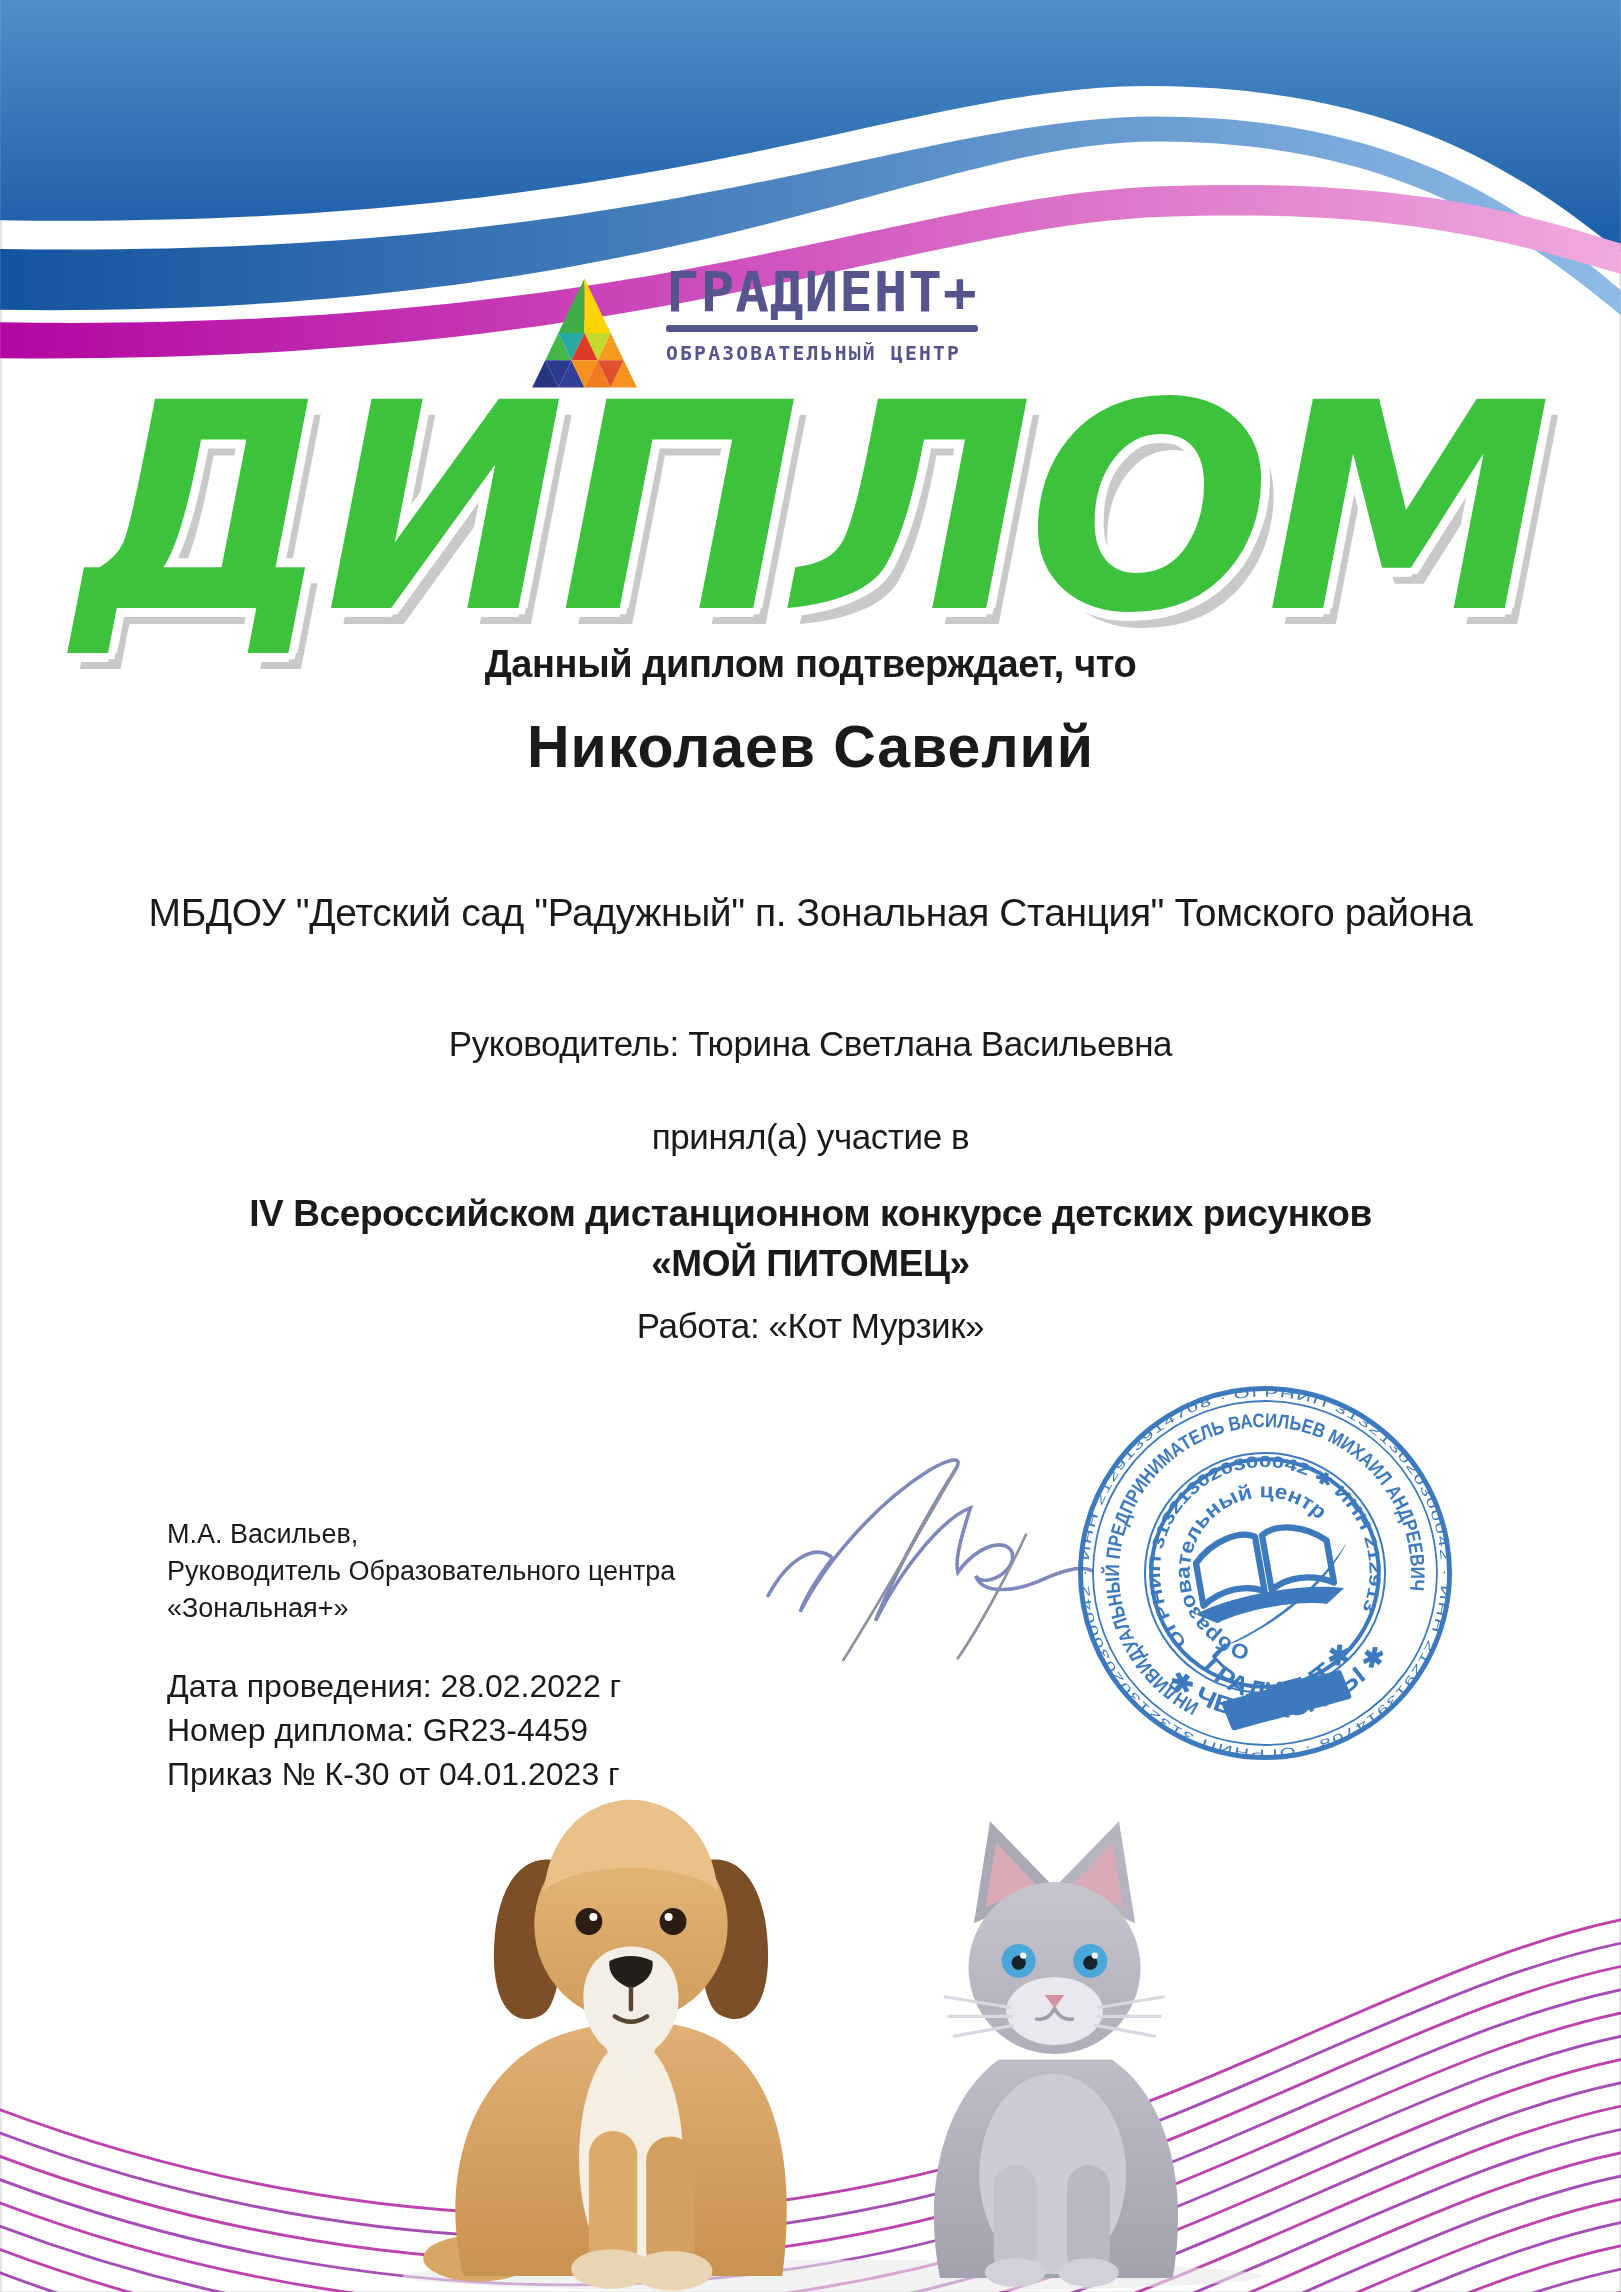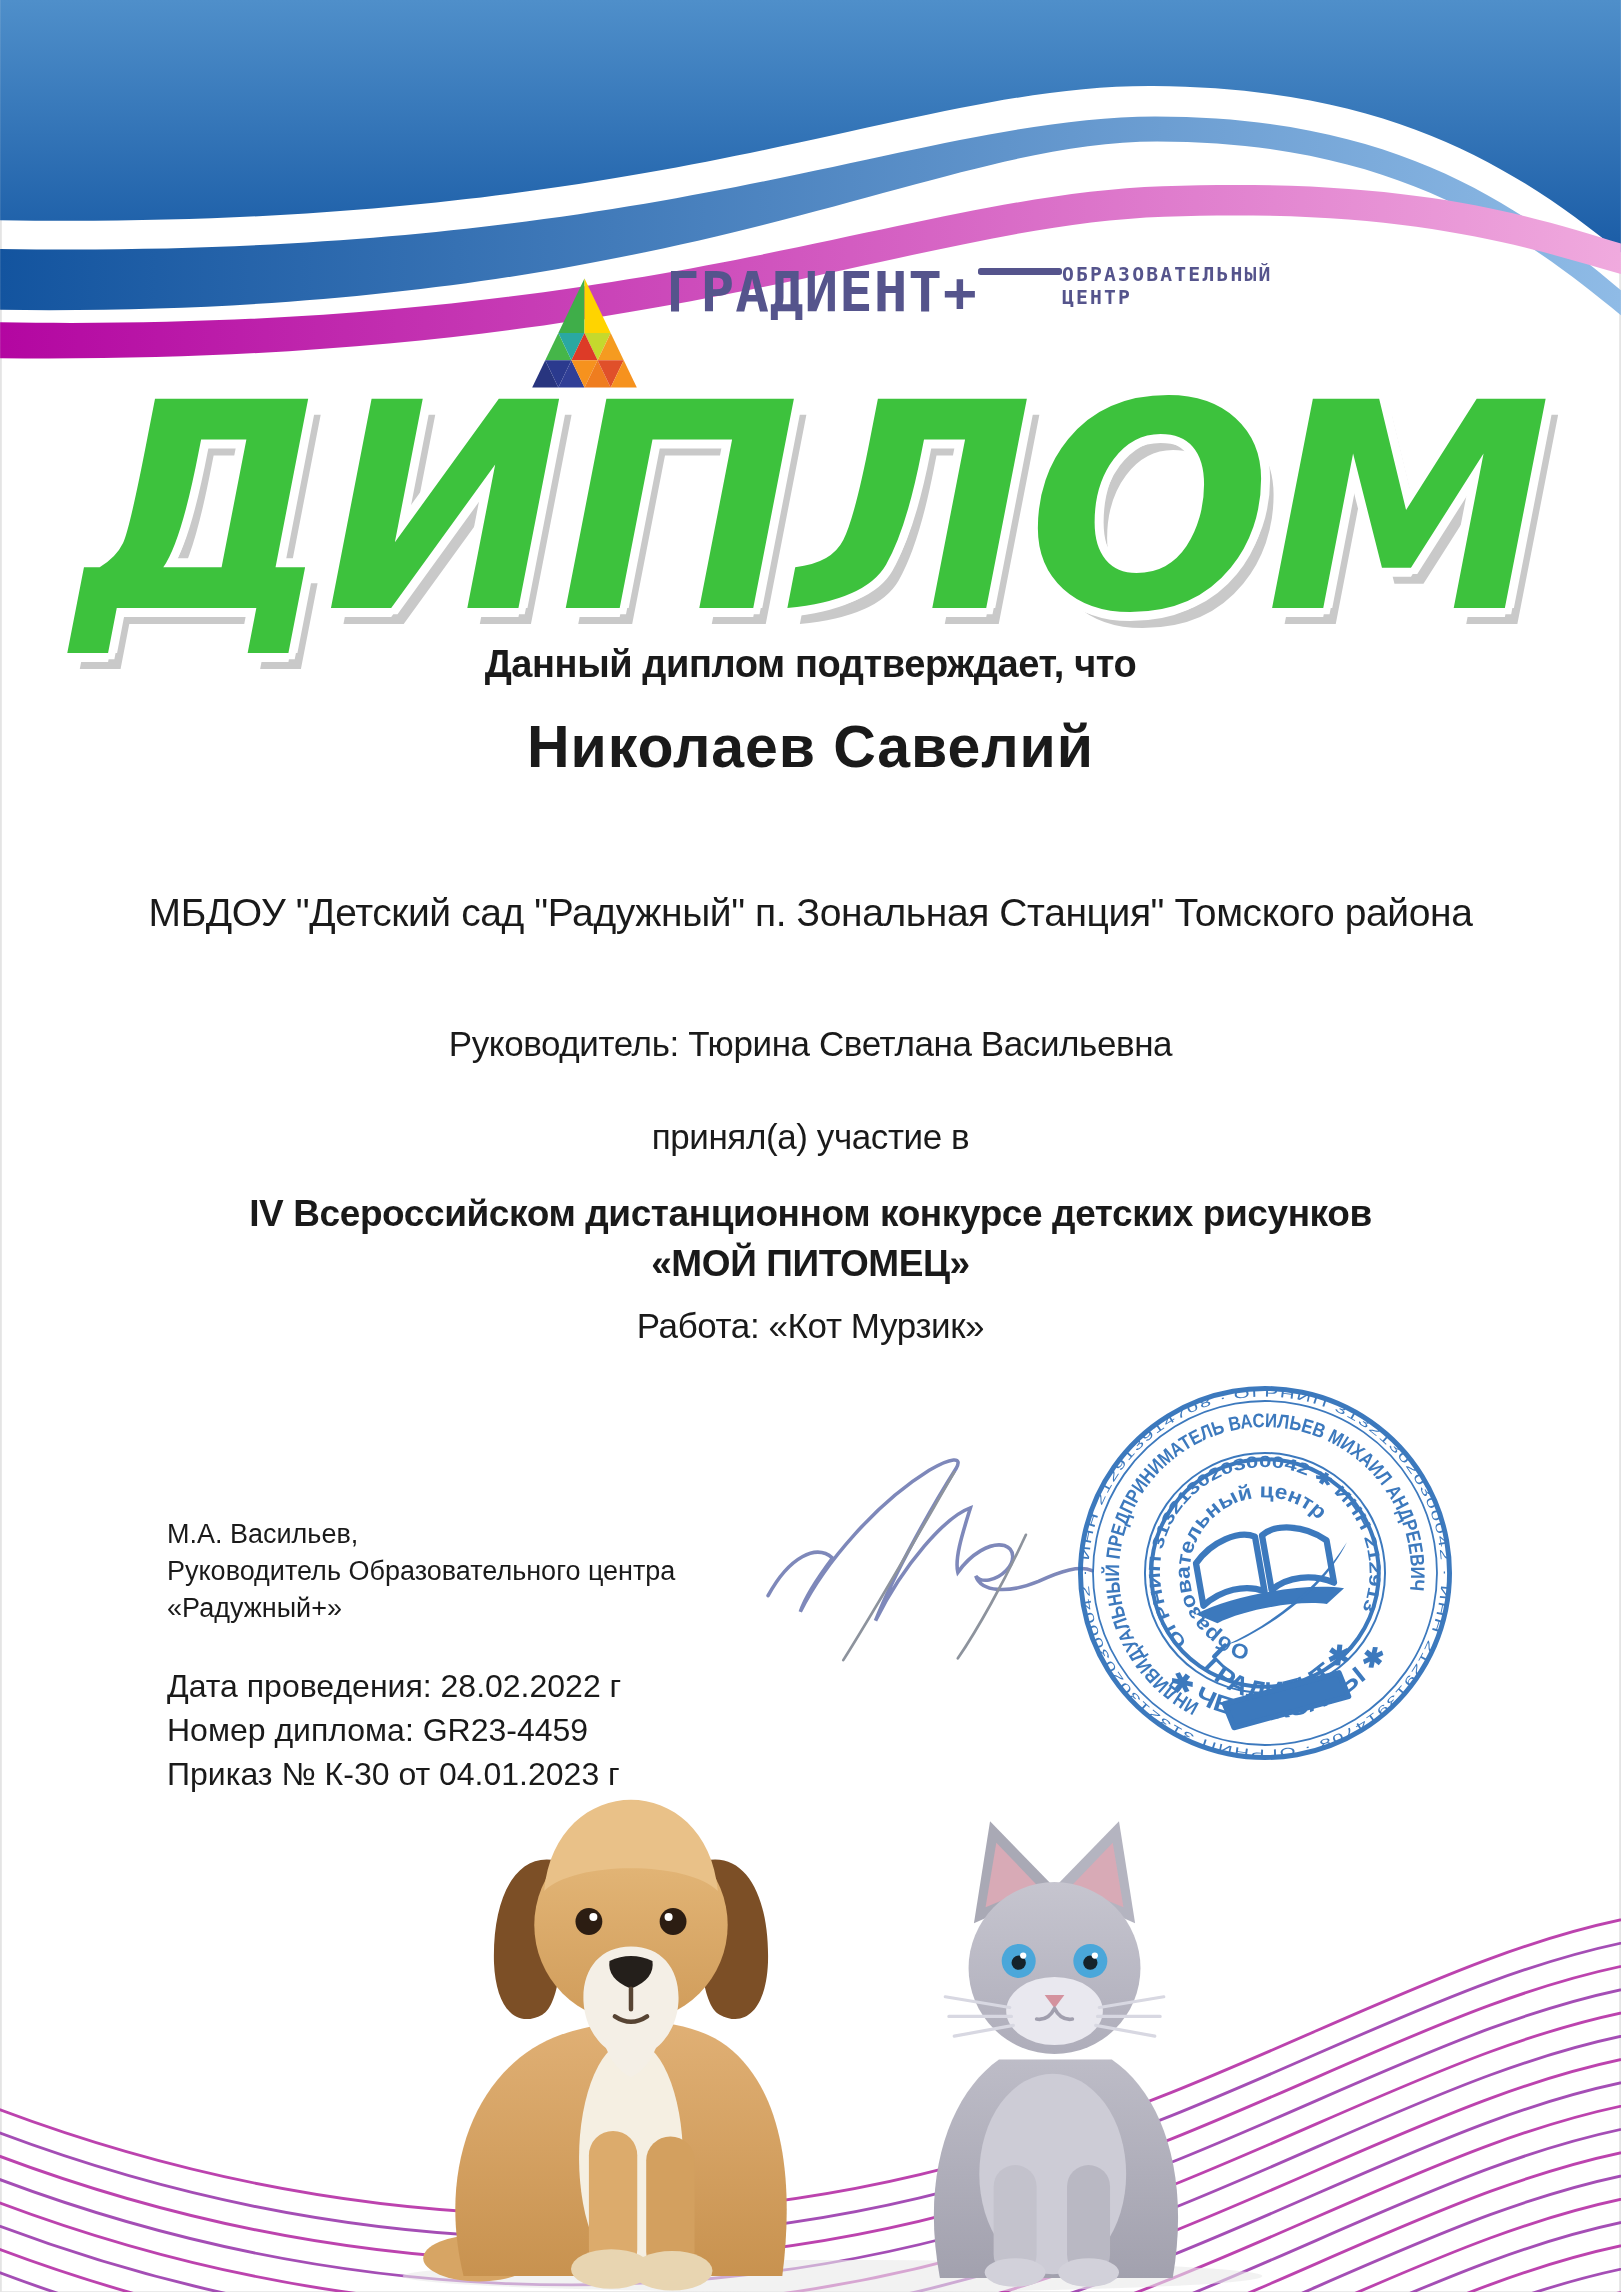--- a/index.html
+++ b/index.html
@@ -7,21 +7,21 @@
         font-family:"Liberation Sans",sans-serif;color:#1a1a1a;
         box-shadow:inset 0 0 0 1.8px #e4e4e4;}
   svg{display:block;}
 
   
   #header-waves{position:absolute;top:0;left:0;}
 
   
   #logo{position:absolute;left:530px;top:263px;display:flex;gap:27px;align-items:flex-start;}
   #logo-triangle{margin-top:10.7px;}
-  #logo-text-col{display:flex;flex-direction:row;justify-content:space-between;}
+  #logo-text-col{display:flex;flex-direction:column;justify-content:space-between;}
   #logo-title{font-family:"DejaVu Sans Mono",monospace;font-weight:bold;font-size:56px;
               line-height:57px;color:#55548c;letter-spacing:0.9px;margin:0;}
   #logo-underline{height:6.3px;background:#55548c;border-radius:2.7px;margin:5.4px 0 10.7px 0;width:100%;}
   #logo-subtitle{font-family:"DejaVu Sans Mono",monospace;font-weight:bold;font-size:19.7px;
                  color:#55548c;letter-spacing:2.2px;}
 
   
   .tlayer{position:absolute;left:0;right:0;top:366px;text-align:center;line-height:1;
           font-family:"DejaVu Sans",sans-serif;font-weight:bold;font-style:italic;
           font-size:287px;letter-spacing:-5.4px;white-space:nowrap;}
@@ -114,21 +114,21 @@
   <div class="cline" id="line-org">МБДОУ "Детский сад "Радужный" п. Зональная Станция" Томского района</div>
   <div class="cline" id="line-supervisor">Руководитель: Тюрина Светлана Васильевна</div>
   <div class="cline" id="line-participation">принял(а) участие в</div>
   <div class="cline" id="line-contest1">IV Всероссийском дистанционном конкурсе детских рисунков</div>
   <div class="cline" id="line-contest2">«МОЙ ПИТОМЕЦ»</div>
   <div class="cline" id="line-work">Работа: «Кот Мурзик»</div>
 
   <div id="signer-block">
     <div>М.А. Васильев,</div>
     <div>Руководитель Образовательного центра</div>
-    <div>«Радужный+»</div>
+    <div>«Зональная+»</div>
   </div>
 
   <div id="details-block">
     <div>Дата проведения: 28.02.2022 г</div>
     <div>Номер диплома: GR23-4459</div>
     <div>Приказ № К-30 от 04.01.2023 г</div>
   </div>
 
   <svg id="waves-bottom" width="1621" height="430" viewBox="0 0 1810 480" aria-hidden="true">
     <defs>

